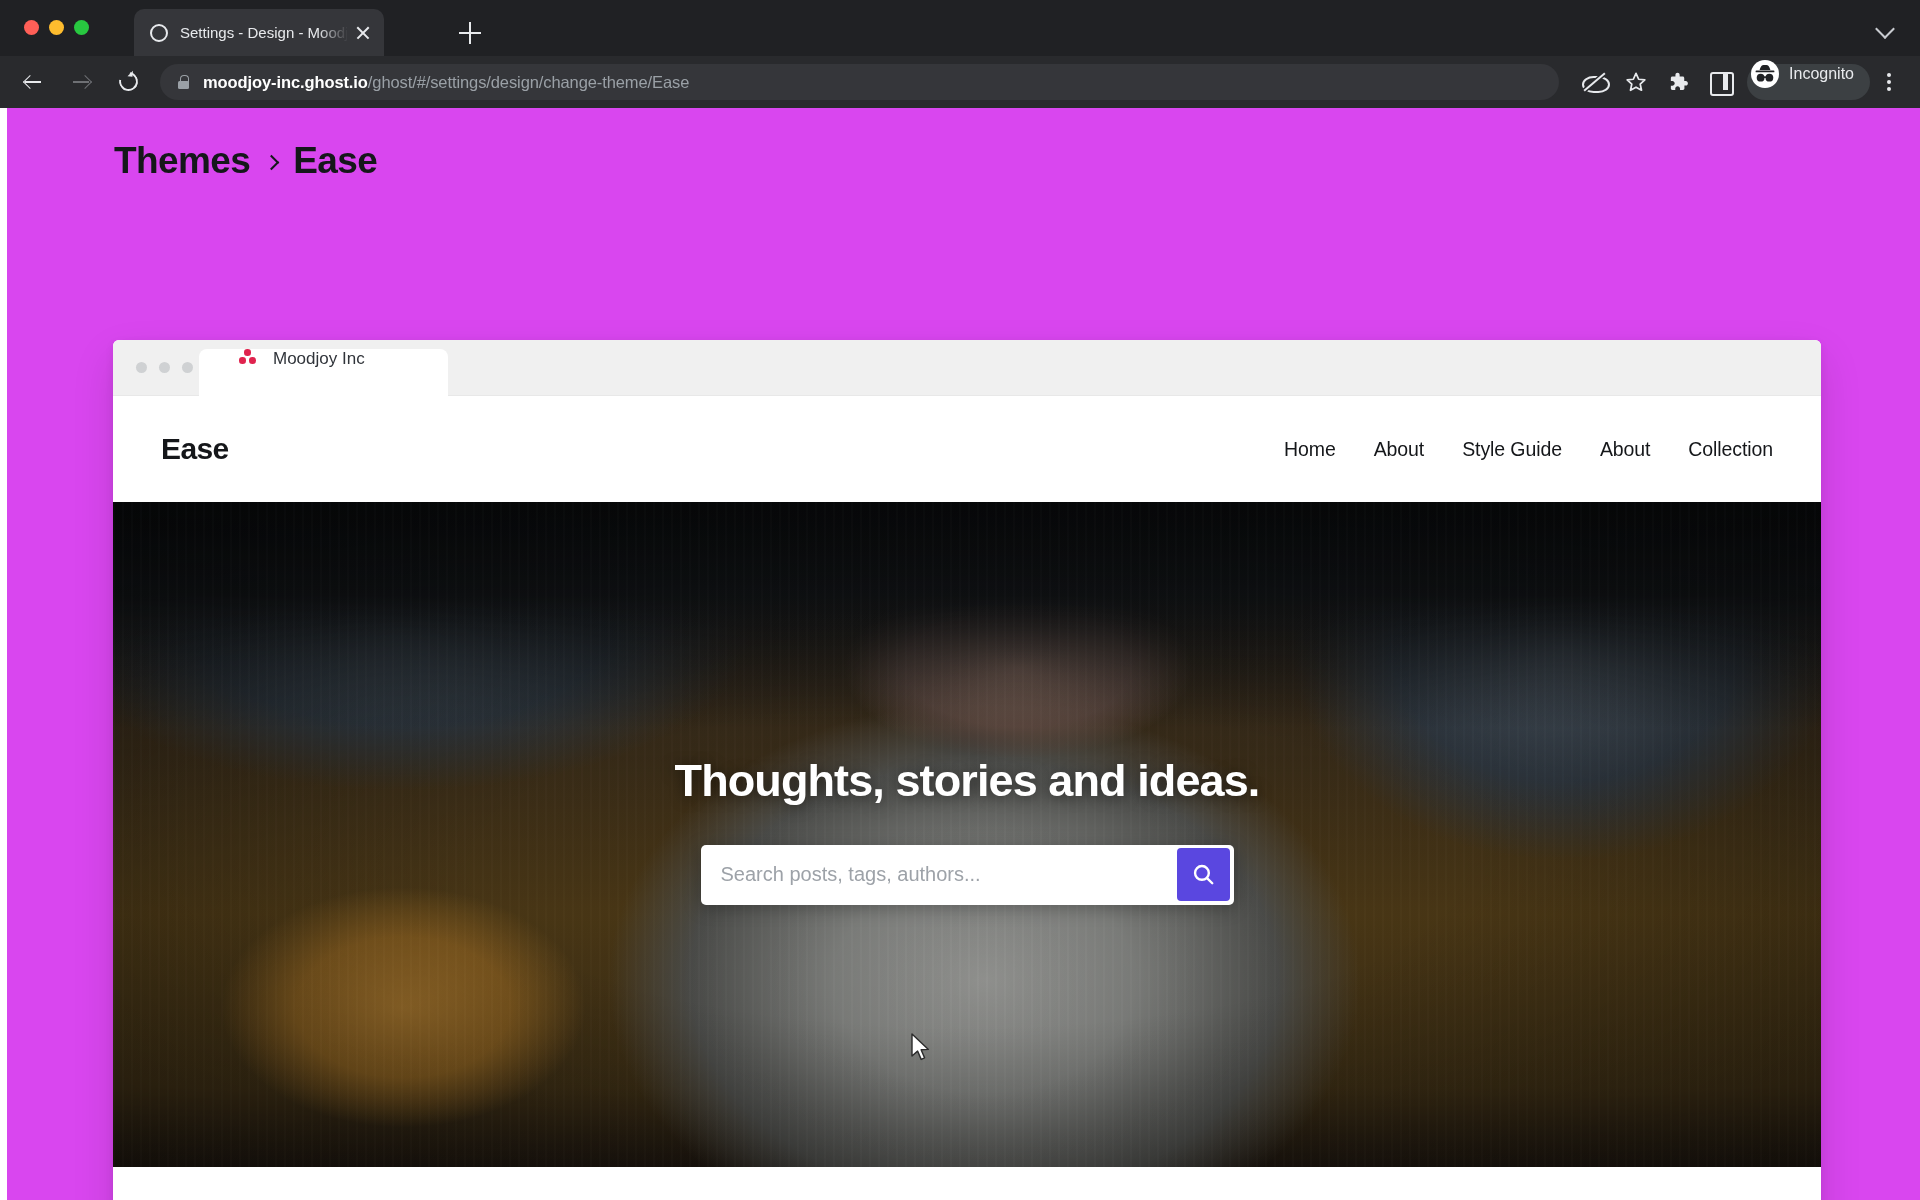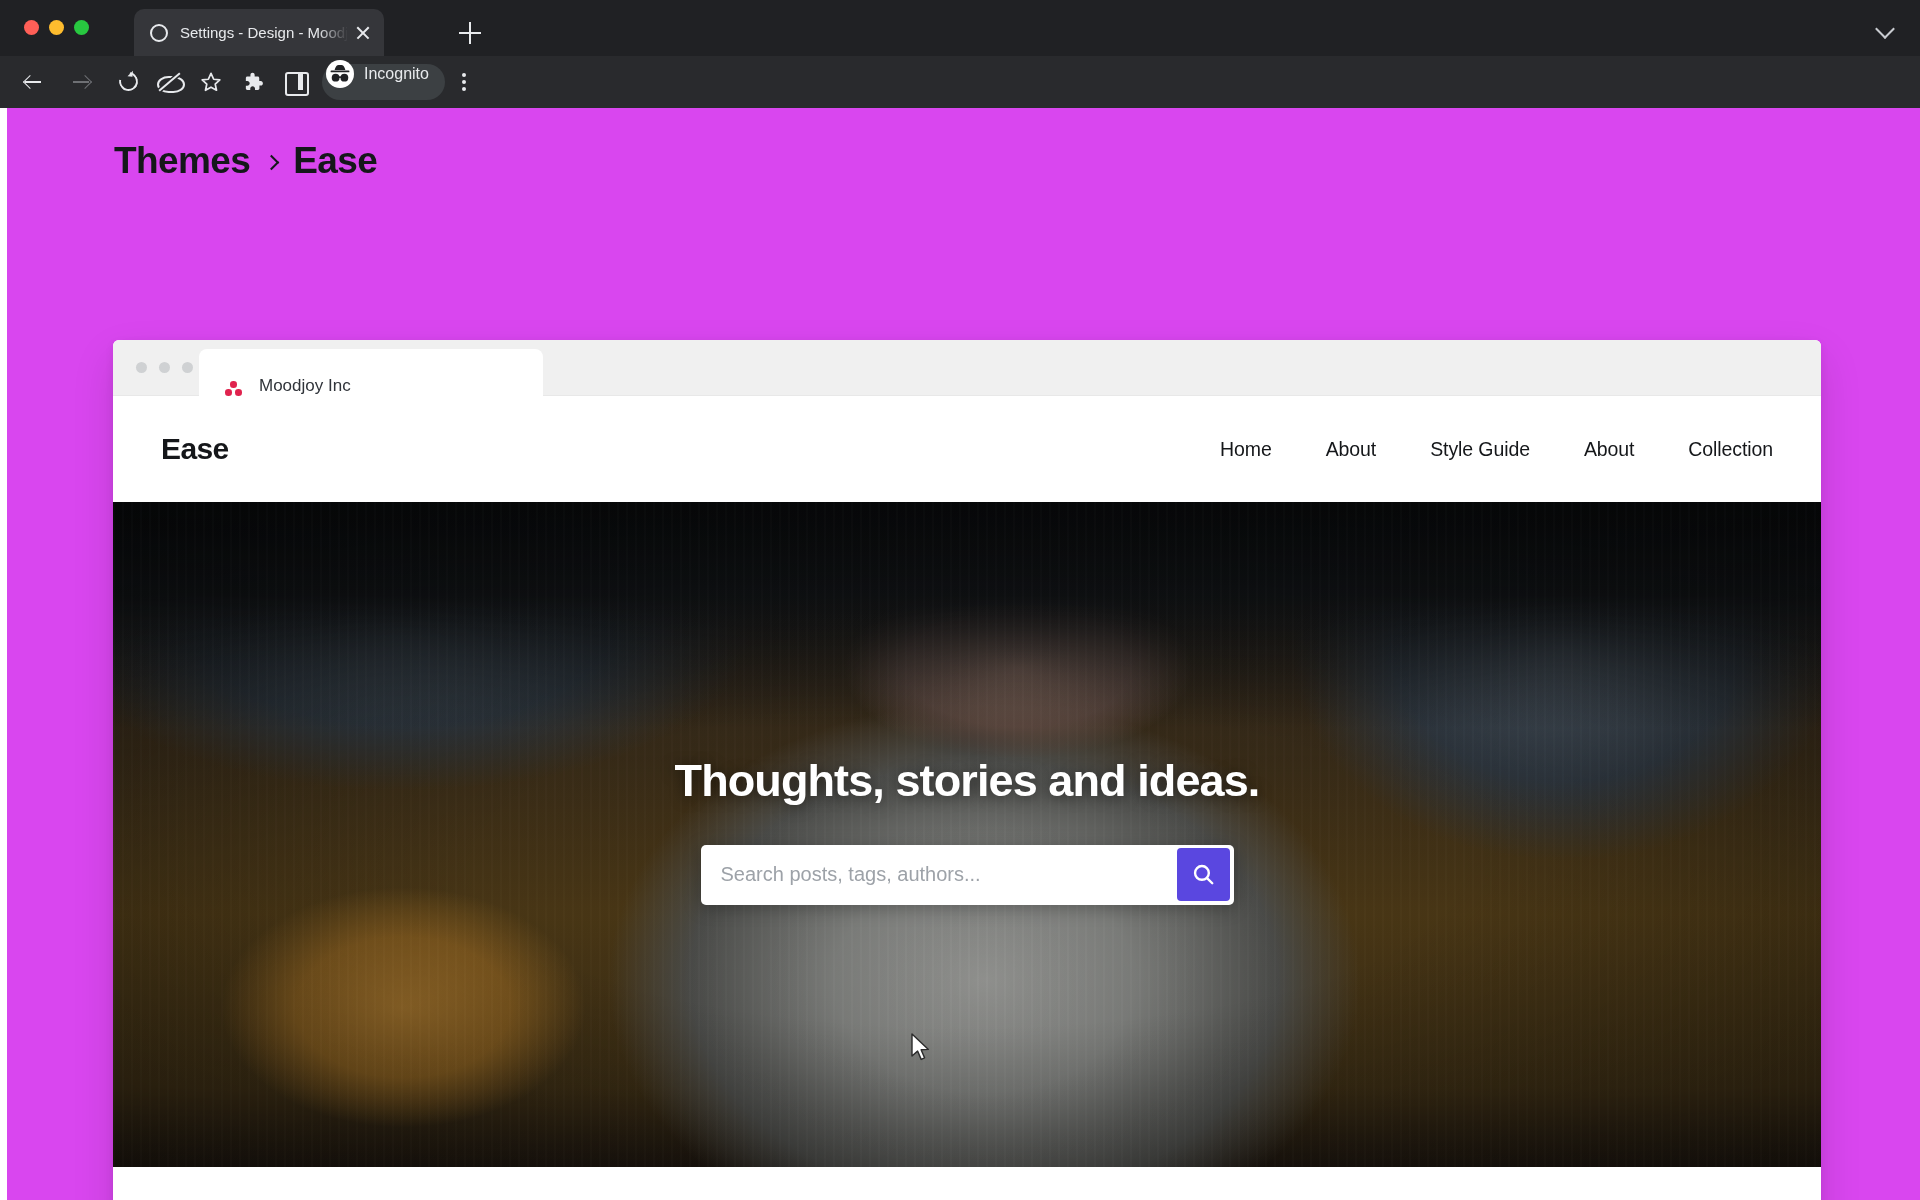--- a/index.html
+++ b/index.html
@@ -432,27 +432,27 @@
     left: 23px; top: 22px;
     display: flex;
     gap: 12px;
   }
   .pv-dot { width: 11px; height: 11px; border-radius: 50%; background: #cfd1d3; }
 
   .pv-tab {
     position: absolute;
     left: 86px;
     top: 9px;
-    width: 344px;
+    width: 249px;
     height: 47px;
     background: #ffffff;
     border-radius: 8px 8px 0 0;
     display: flex;
-    align-items: flex-end;
-    padding-left: 26px;
+    align-items: flex-start;
+    padding-left: 40px;
   }
   .pv-favicon {
     position: relative;
     width: 17px; height: 15px;
     flex: 0 0 auto;
   }
   .pv-favicon i {
     position: absolute;
     width: 6.6px; height: 6.6px;
     border-radius: 50%;
@@ -480,21 +480,21 @@
   .site-logo {
     font-size: 30px;
     font-weight: bold;
     color: #15171a;
     letter-spacing: -0.6px;
   }
   .site-menu {
     margin-left: auto;
     display: flex;
     align-items: flex-start;
-    gap: 54px;
+    gap: 38px;
   }
   .site-menu a {
     font-size: 19.5px;
     color: #15171a;
     text-decoration: none;
     letter-spacing: -0.1px;
     white-space: nowrap;
   }
 
   
@@ -648,20 +648,24 @@
       <div class="nav-btn">
           <span class="arrow-left"></span>
         </div>
       <div class="nav-btn">
           <span class="arrow-right"></span>
         </div>
       <div class="nav-btn">
           <span class="reload-icon"></span>
         </div>
 
+      <div class="omnibox">
+        <span class="lock-icon"></span>
+        <span class="url-text"><span class="url-host">moodjoy-inc.ghost.io</span><span>/ghost/#/settings/design/change-theme/Ease</span></span>
+      </div>
 
       <div class="tb-icons">
         <div class="tb-icon eye-off"></div>
 
         <div class="tb-icon star-icon">
           <svg width="22" height="22" viewBox="0 0 24 24" fill="none" stroke="#e8eaed" stroke-width="1.9" stroke-linejoin="round">
             <polygon points="12,2.6 14.9,9 21.6,9.7 16.6,14.3 18,21 12,17.6 6,21 7.4,14.3 2.4,9.7 9.1,9"></polygon>
           </svg>
         </div>
 

